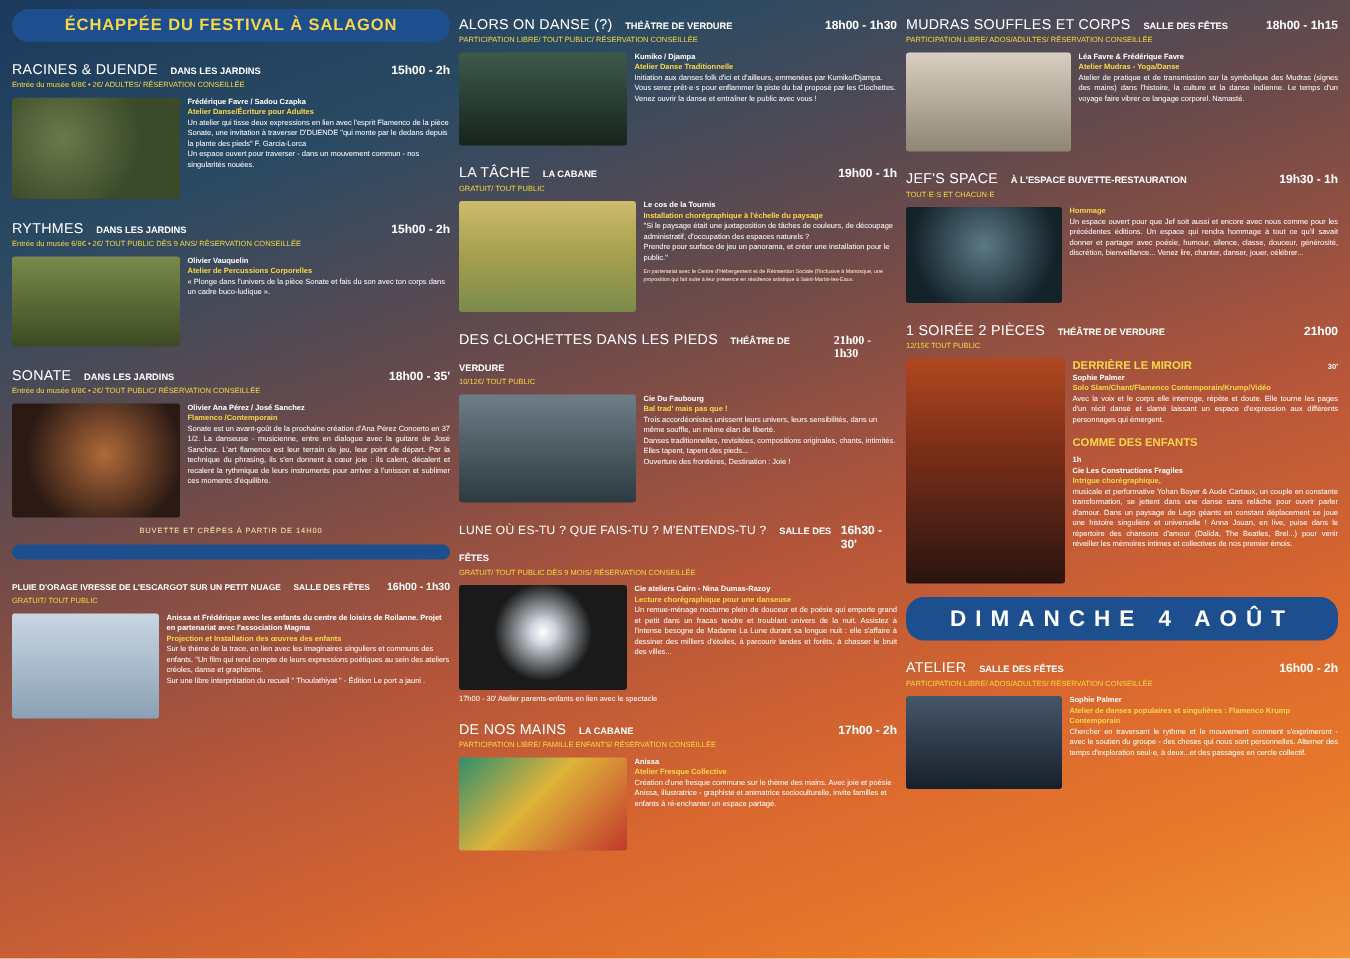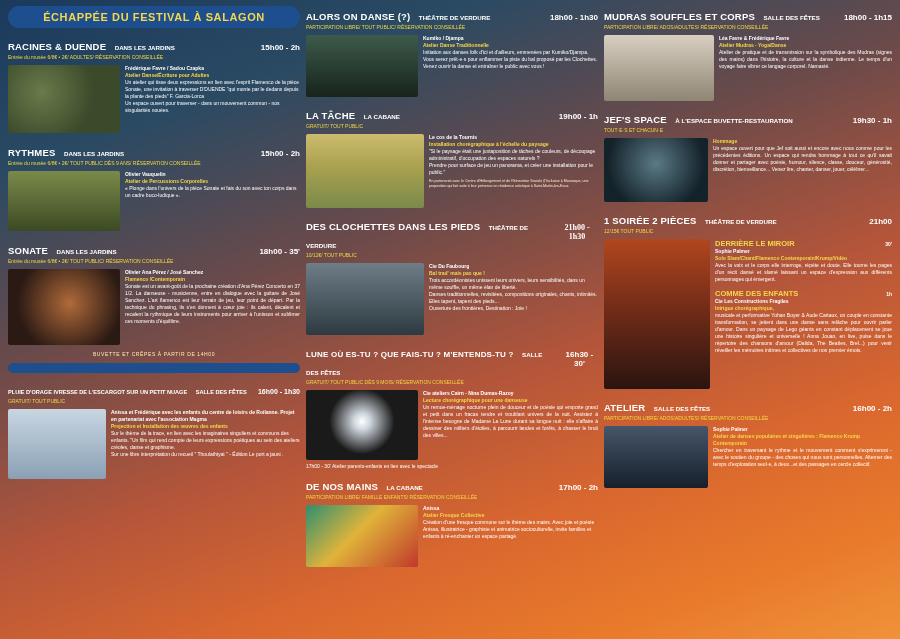--- a/index.html
+++ b/index.html
@@ -13,36 +13,36 @@
   }
   .page { position:absolute; inset:0; }
   .col { position:absolute; }
   .yellow { color:#f5d742; }
   .ttl-yellow { color:#f7d64a; font-weight:bold; }
   .tiny { font-size:5px; line-height:1.4; }
   .photo { background:#2a2a2a; position:relative; overflow:hidden; border-radius:2px; }
   .photo::after{ content:""; position:absolute; inset:0; }
   .rowline { display:flex; align-items:baseline; gap:5px; }
   .flexrow { display:flex; gap:5px;justify-content:flex-end; }
-  .time { font-weight:bold;text-align:center; }
+  .time { font-weight:bold; }
 
   
   .banner {
     background:#1d4f8f; border-radius:12px; text-align:center;
     padding:5px 6px;
   }
   .banner .l1 { color:#f7d64a; font-weight:bold; font-size:11px; letter-spacing:.6px; }
   .banner .l2 { color:#fff; font-weight:bold; font-size:16px; letter-spacing:5px; margin-top:3px;}
 
   .daybanner {
     background:#1d4f8f; border-radius:12px; text-align:center; color:#fff;
     font-weight:bold; font-size:15px; letter-spacing:6px; padding:6px 4px;
   }
 
-  .sectiontitle { font-weight:bold; font-size:9.5px; letter-spacing:.2px; }
+  .sectiontitle { font-weight:normal; font-size:9.5px; letter-spacing:.2px; }
   .sectionsub { font-size:6.2px; font-weight:bold; }
 </style>
 </head>
 <body>
 
 <div class="page">
 
   <div class="col" style="left:8px; top:6px; width:292px;">
 
     <div class="banner">
@@ -306,32 +306,33 @@
           <div>
             <div class="rowline" style="justify-content:space-between;">
               <span class="sectionsub ttl-yellow" style="font-size:7.5px;">DERRIÈRE LE MIROIR</span>
               <span class="tiny" style="font-weight:bold;">30'</span>
             </div>
             <div class="tiny" style="font-weight:bold;">Sophie Palmer</div>
             <div class="tiny ttl-yellow">Solo Slam/Chant/Flamenco Contemporain/Krump/Vidéo</div>
             <div class="tiny" style="text-align:justify;">Avec la voix et le corps elle interroge, répète et doute. Elle tourne les pages d'un récit dansé et slamé laissant un espace d'expression aux différents personnages qui émergent.</div>
           </div>
           <div style="margin-top:6px;">
-            <div class="rowline" style="justify-content:space-between;">
+            <div class="rowline" style="justify-content:space-between;flex-direction:column;">
               <span class="sectionsub ttl-yellow" style="font-size:7.5px;">COMME DES ENFANTS</span>
               <span class="tiny" style="font-weight:bold;">1h</span>
             </div>
             <div class="tiny" style="font-weight:bold;">Cie Les Constructions Fragiles</div>
             <div class="tiny ttl-yellow">Intrigue chorégraphique,</div>
             <div class="tiny" style="text-align:justify;">musicale et performative Yohan Boyer &amp; Aude Cartaux, un couple en constante transformation, se jettent dans une danse sans relâche pour ouvrir parler d'amour. Dans un paysage de Lego géants en constant déplacement se joue une histoire singulière et universelle ! Anna Jouan, en live,  puise dans  le  répertoire des chansons d'amour (Dalida, The Beatles, Brel...) pour venir réveiller les mémoires intimes et collectives de nos premier émois.</div>
           </div>
         </div>
       </div>
     </div>
 
+    <div class="daybanner" style="margin-top:9px;">DIMANCHE 4 AOÛT</div>
 
     <div style="margin-top:8px;">
       <div class="rowline" style="justify-content:space-between;">
         <div>
           <span class="sectiontitle">ATELIER</span>
           <span class="sectionsub" style="margin-left:4px;">SALLE DES FÊTES</span>
         </div>
         <div class="time" style="font-size:8px;">16h00 - 2h</div>
       </div>
       <div class="tiny yellow">PARTICIPATION LIBRE/ ADOS/ADULTES/ RÉSERVATION CONSEILLÉE</div>

